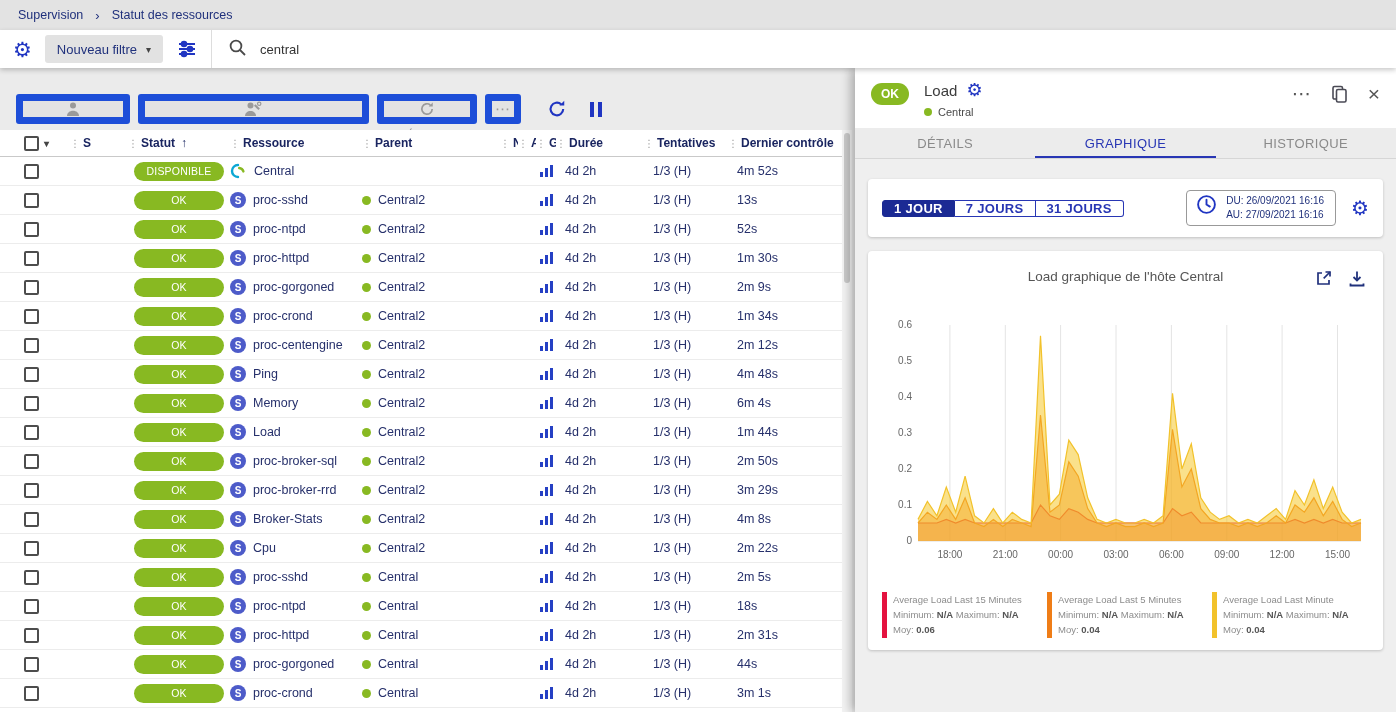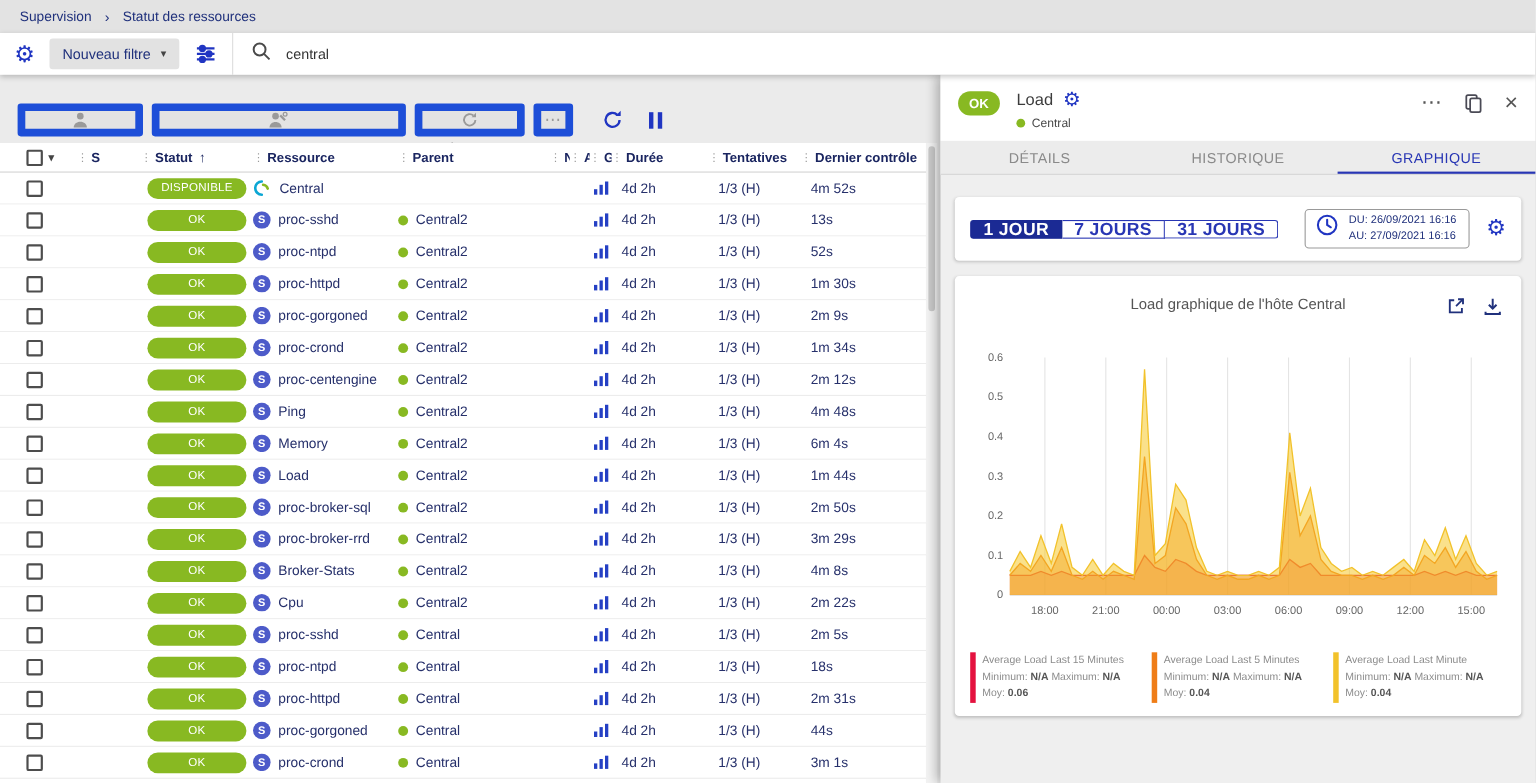--- a/index.html
+++ b/index.html
@@ -71,21 +71,21 @@
   .copy-ic { display:flex; cursor:pointer; }
 
   .tabs { display:flex; background:#ececec; border-bottom:1px solid #d6d6d6; height:31px; flex:none; }
   .tab { flex:1; display:flex; align-items:center; justify-content:center; font-size:13px; letter-spacing:.4px; color:#8a8a8a; position:relative; cursor:pointer; }
   .tab.selected { color:#2836b4; }
   .tab.selected::after { content:""; position:absolute; left:0; right:0; bottom:0; height:2px; background:#2836b4; }
 
   .panel-body { flex:1; padding:20px 13px; overflow:hidden; }
   .time-card { background:#fff; border-radius:4px; box-shadow:0 1px 3px rgba(0,0,0,.2); padding:11px 14px; display:flex; align-items:center; }
   .range-group { display:flex; }
-  .range-btn { height:17px; padding:0 11px; font-size:16px; font-weight:bold; font-family:inherit; background:#fff; color:#2836b4; border:1px solid #2836b4; cursor:pointer; letter-spacing:.3px; }
+  .range-btn { height:17px; padding:0 11px; font-size:13px; font-weight:bold; font-family:inherit; background:#fff; color:#2836b4; border:1px solid #2836b4; cursor:pointer; letter-spacing:.3px; }
   .range-btn:not(:first-child) { border-left:none; }
   .range-btn:first-child { border-radius:3px 0 0 3px; }
   .range-btn:last-child { border-radius:0 3px 3px 0; }
   .range-btn.selected { background:#1b2a94; border-color:#1b2a94; color:#fff; }
   .date-box { margin-left:auto; border:1px solid #999; border-radius:4px; display:flex; align-items:flex-start; gap:9px; padding:3px 11px 3px 9px; cursor:pointer; }
   .date-lines { font-size:10px; color:#20317c; line-height:1.4; white-space:nowrap; }
   .time-card .gear { margin-left:15px; font-size:20px; }
 
   .chart-card { background:#fff; border-radius:4px; box-shadow:0 1px 3px rgba(0,0,0,.2); margin-top:14px; padding:18px 14px 12px; }
   .chart-head { position:relative; text-align:center; font-size:13.5px; color:#555; height:22px; }
@@ -884,22 +884,22 @@
             <rect x="5.5" y="4.5" width="9.5" height="12.5" rx="1.5" fill="none" stroke="#4a4a55" stroke-width="1.6"></rect>
             <path d="M11.5 4.5V3A1.5 1.5 0 0 0 10 1.5H3.5A1.5 1.5 0 0 0 2 3v9.5A1.5 1.5 0 0 0 3.5 14h2" fill="none" stroke="#4a4a55" stroke-width="1.6"></path>
           </svg>
       </span>
       <span class="close-x">×</span>
     </div>
   </div>
 
   <div class="tabs" id="tabs">
       <div class="tab">DÉTAILS</div>
+      <div class="tab selected">GRAPHIQUE</div>
       <div class="tab">HISTORIQUE</div>
-      <div class="tab selected">GRAPHIQUE</div>
     </div>
 
   <div class="panel-body">
     <div class="time-card">
       <div class="range-group" id="range-group">
           <button class="range-btn selected">1 JOUR</button>
           <button class="range-btn">7 JOURS</button>
           <button class="range-btn">31 JOURS</button>
         </div>
       <div class="date-box">

